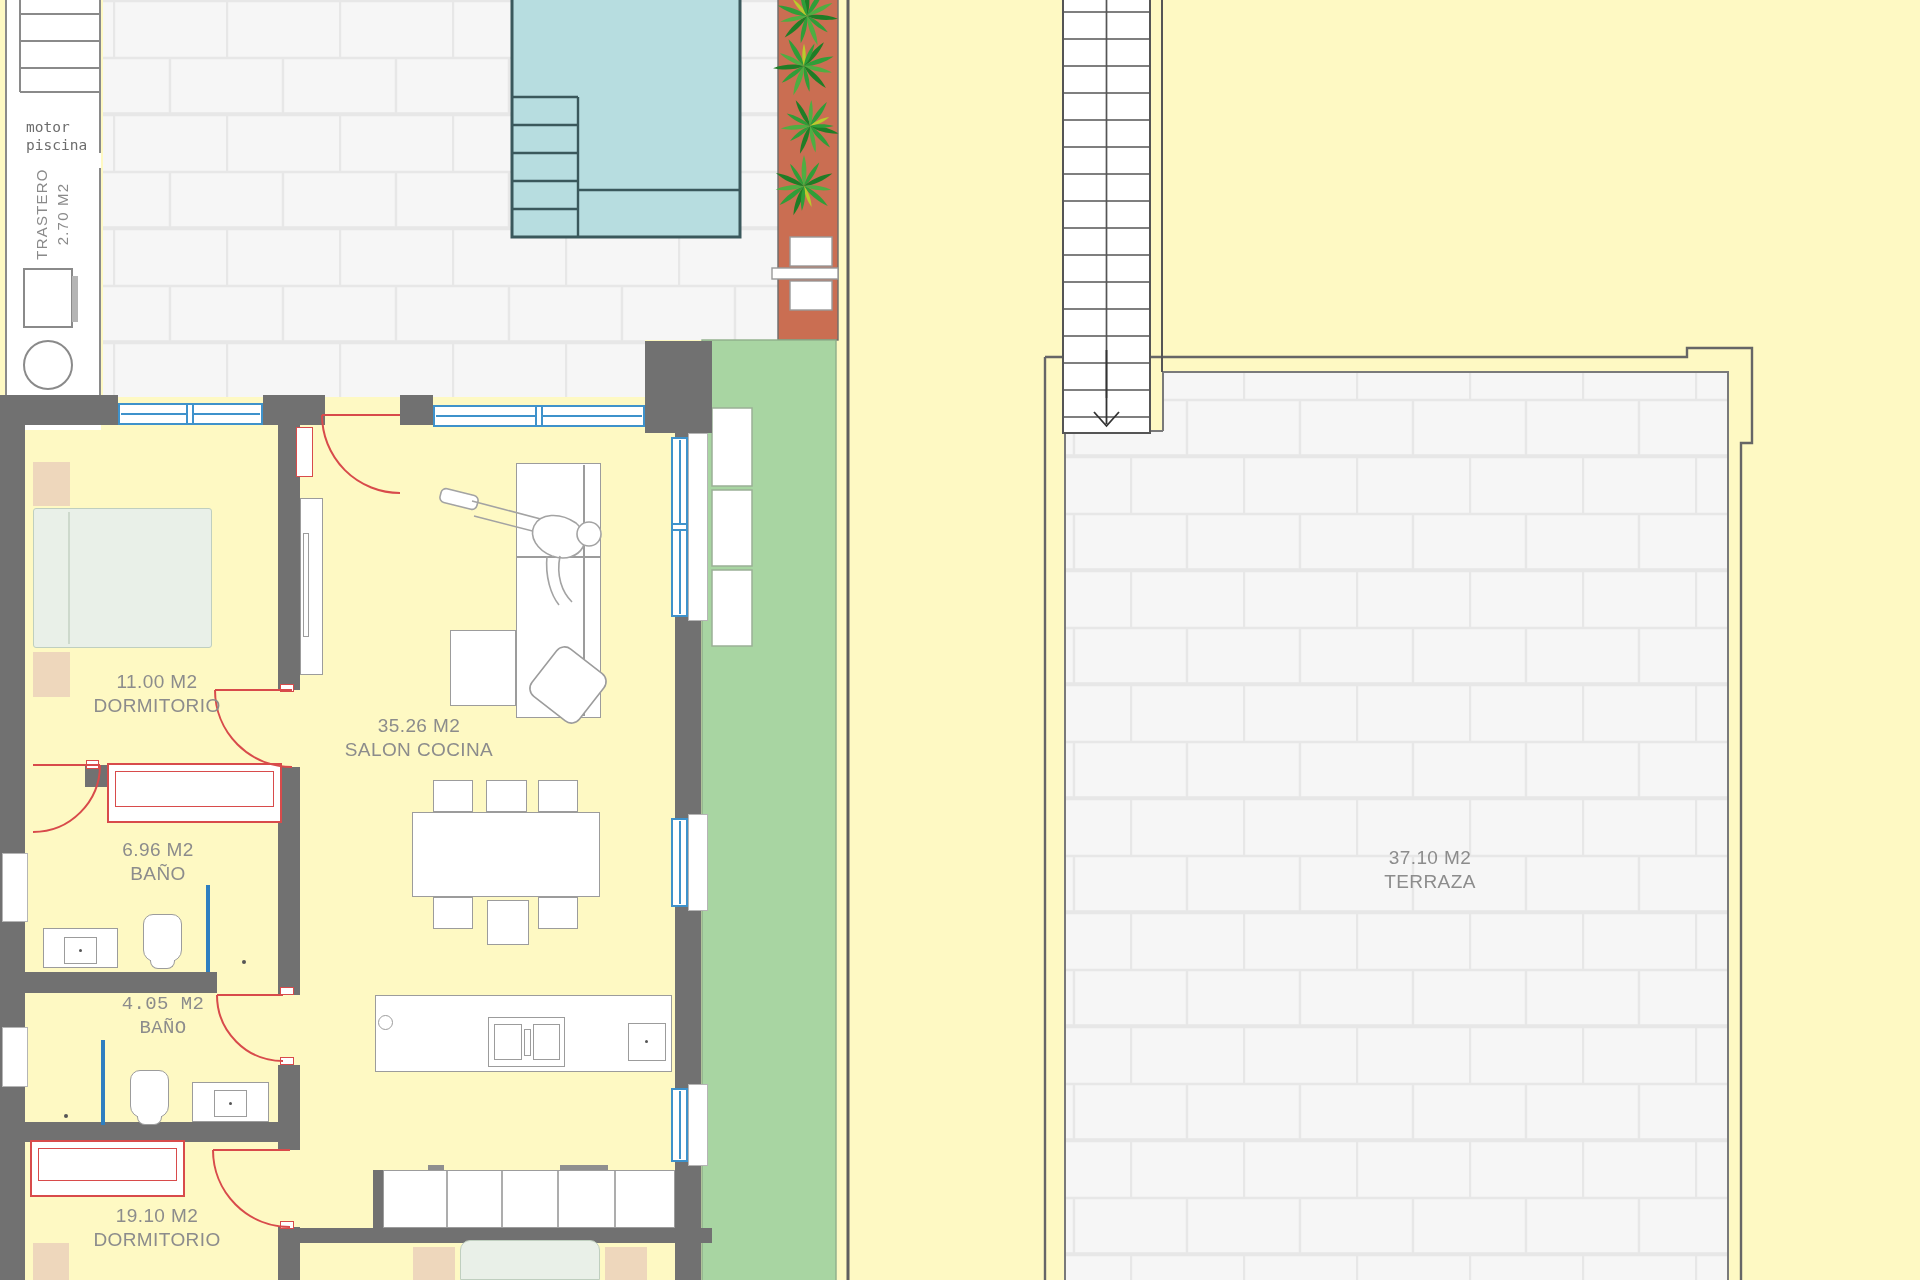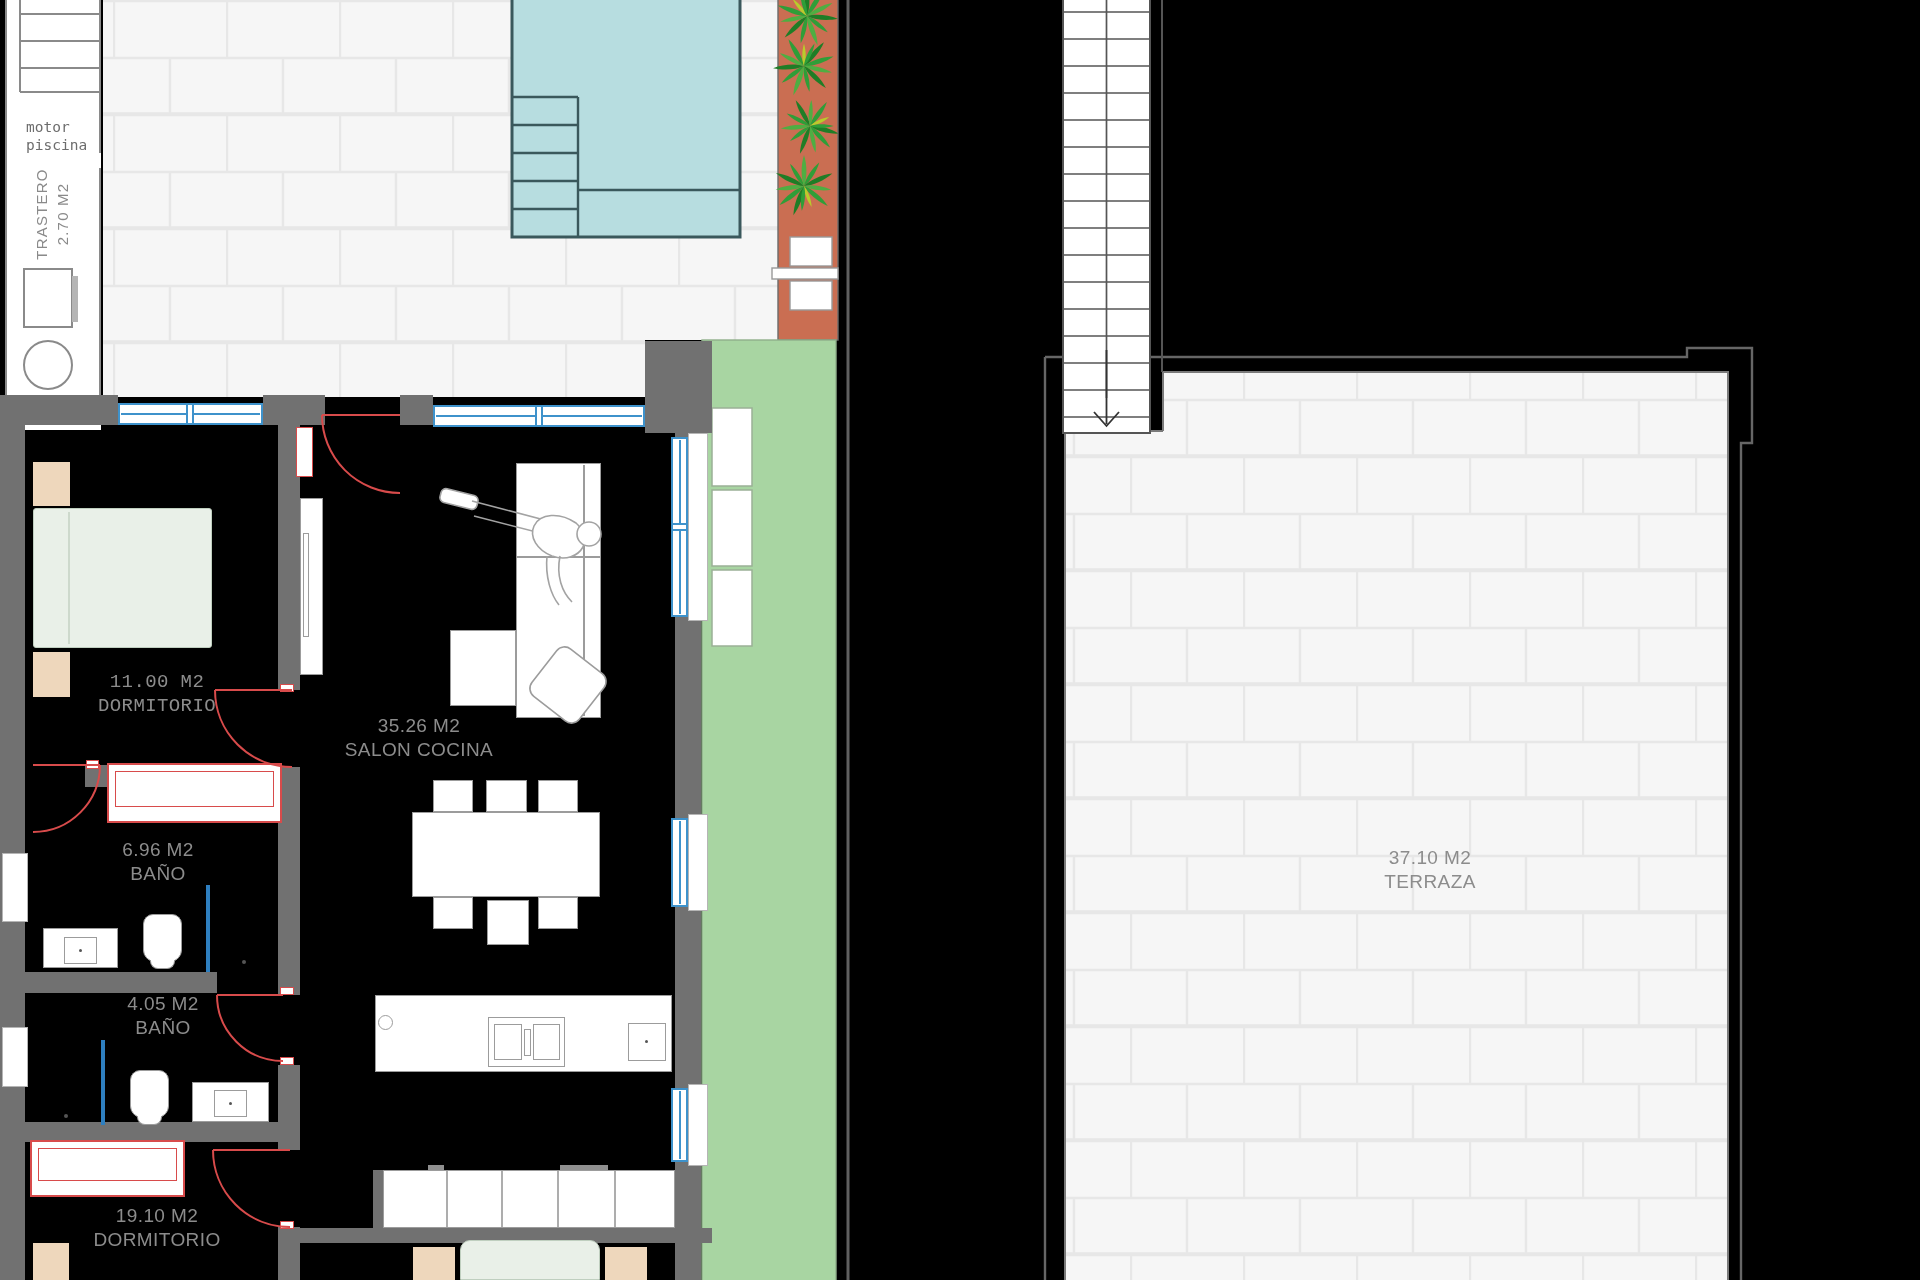--- a/index.html
+++ b/index.html
@@ -1,16 +1,16 @@
 <!DOCTYPE html>
 <html><head>
 <meta charset="utf-8">
 <style>
   html,body{margin:0;padding:0;background:#fff;}
-  .canvas{position:relative;width:1920px;height:1280px;background:#000000;overflow:hidden;
+  .canvas{position:relative;width:1920px;height:1280px;background:#fef9c3;overflow:hidden;
           font-family:"Liberation Sans",sans-serif;}
   .abs{position:absolute;}
   svg.layer{position:absolute;left:0;top:0;pointer-events:none;}
   
   .w{position:absolute;background:#717171;}
   
   .f{position:absolute;background:#fff;border:1.6px solid #9c9c9c;box-sizing:border-box;}
   .thin{border-width:1px;}
   
   .rf{position:absolute;background:#fff;border:2px solid #d84b4b;box-sizing:border-box;}
@@ -269,33 +269,33 @@
   <div class="motor">
     <div>motor</div>
     <div>piscina</div>
   </div>
 
   <div class="rot">
     <div>TRASTERO</div>
     <div>2.70 M2</div>
   </div>
 
-  <div class="lbl" style="left:82px;top:670px;width:150px;font-family:Liberation Mono, monospace;">
+  <div class="lbl" style="left:82px;top:670px;width:150px;">
     <div>11.00 M2</div>
     <div>DORMITORIO</div>
   </div>
   <div class="lbl" style="left:329px;top:714px;width:180px;">
     <div>35.26 M2</div>
     <div>SALON COCINA</div>
   </div>
   <div class="lbl" style="left:95px;top:838px;width:126px;">
     <div>6.96 M2</div>
     <div>BAÑO</div>
   </div>
-  <div class="lbl" style="left:100px;top:992px;width:126px;">
+  <div class="lbl" style="left:100px;top:992px;width:126px;font-family:Liberation Mono, monospace;">
     <div>4.05 M2</div>
     <div>BAÑO</div>
   </div>
   <div class="lbl" style="left:82px;top:1204px;width:150px;">
     <div>19.10 M2</div>
     <div>DORMITORIO</div>
   </div>
   <div class="lbl" style="left:1355px;top:846px;width:150px;">
     <div>37.10 M2</div>
     <div>TERRAZA</div>

